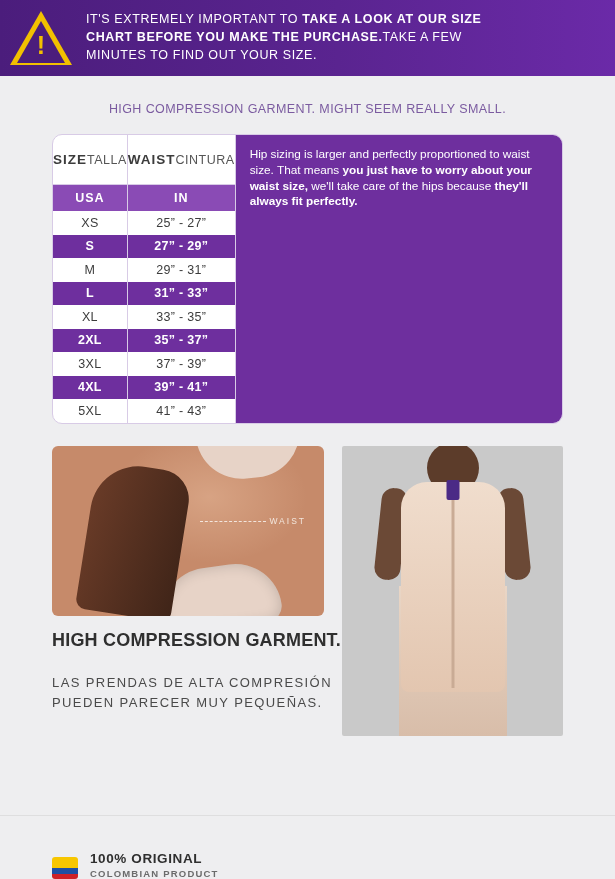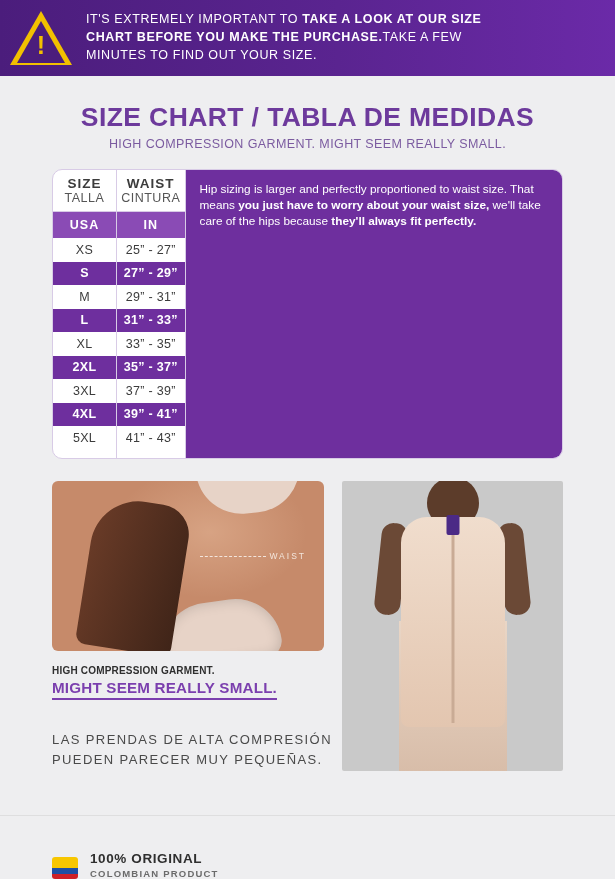--- a/index.html
+++ b/index.html
@@ -94,23 +94,23 @@
     border-radius: 10px;
     overflow: hidden;
     background: #fff;
     height: 290px;
   }
   .col-left { width: 166px; border-right: 1px solid #d8cbe6; }
   .col-mid  { width: 178px; border-right: 1px solid #d8cbe6; }
   .col-right{ flex: 1 1 auto; background: #6e2f9e; color: #fff; }
 
   .chart-head {
-    height: 42px;
-    display: flex;
-    flex-direction: column;
+    height: 50px;
+    display: flex;
+    flex-direction: row;
     align-items: center;
     justify-content: center;
     border-bottom: 1px solid #d8cbe6;
   }
   .chart-head .h1 {
     font-size: 13.5px;
     font-weight: bold;
     letter-spacing: 1px;
     color: #3c3c3c;
   }
@@ -251,21 +251,21 @@
   .model-armL { left: 36px; transform: rotate(6deg); }
   .model-armR { right: 36px; transform: rotate(-6deg); }
   .model-head {
     position:absolute; left:50%; transform:translateX(-50%);
     top: -4px; width: 52px; height: 52px; background:#5c3c2a; border-radius: 50%;
   }
 
   
   .bottom-text { margin-top: 14px; width: 290px; }
   .bt1 {
-    font-size: 10px;
+    font-size: 18px;
     font-weight: bold;
     color: #2f2f2f;
     letter-spacing: 0.2px;
     margin: 0 0 3px 0;
     text-transform: uppercase;
   }
   .bt2 {
     font-size: 15.2px;
     font-weight: bold;
     color: #7b3fae;
@@ -320,21 +320,20 @@
   </div>
   <div class="banner-text">
     <span>It's extremely important to </span><b>take a look at our size</b><br>
     <b>chart before you make the purchase.</b><span>Take a few</span><br>
     <span>minutes to find out your size.</span>
   </div>
 </div>
 
 <div class="page">
 
-  <h1 class="title">SIZE CHART / TABLA DE MEDIDAS</h1>
   <div class="subtitle">HIGH COMPRESSION GARMENT. MIGHT SEEM REALLY SMALL.</div>
 
   <div class="chart">
 
     <div class="col-left">
       <div class="chart-head">
         <div class="h1">SIZE</div>
         <div class="h2">TALLA</div>
       </div>
       <div class="row usa">USA</div>
@@ -380,21 +379,20 @@
         <div class="skin-hi"></div>
         <div class="bra"></div>
         <div class="underwear"></div>
         <div class="arm"></div>
         <div class="waist-line"></div>
         <div class="waist-label">WAIST</div>
       </div>
 
       <div class="bottom-text">
         <p class="bt1">HIGH COMPRESSION GARMENT.</p>
-        <div class="bt2">MIGHT SEEM REALLY SMALL.</div>
         <p class="bt3">LAS PRENDAS DE ALTA COMPRESIÓN PUEDEN PARECER MUY PEQUEÑAS.</p>
       </div>
     </div>
 
     <div class="photo-right">
       <div class="model-head"></div>
       <div class="model-armL"></div>
       <div class="model-armR"></div>
       <div class="model-legs"></div>
       <div class="model-body"></div>

